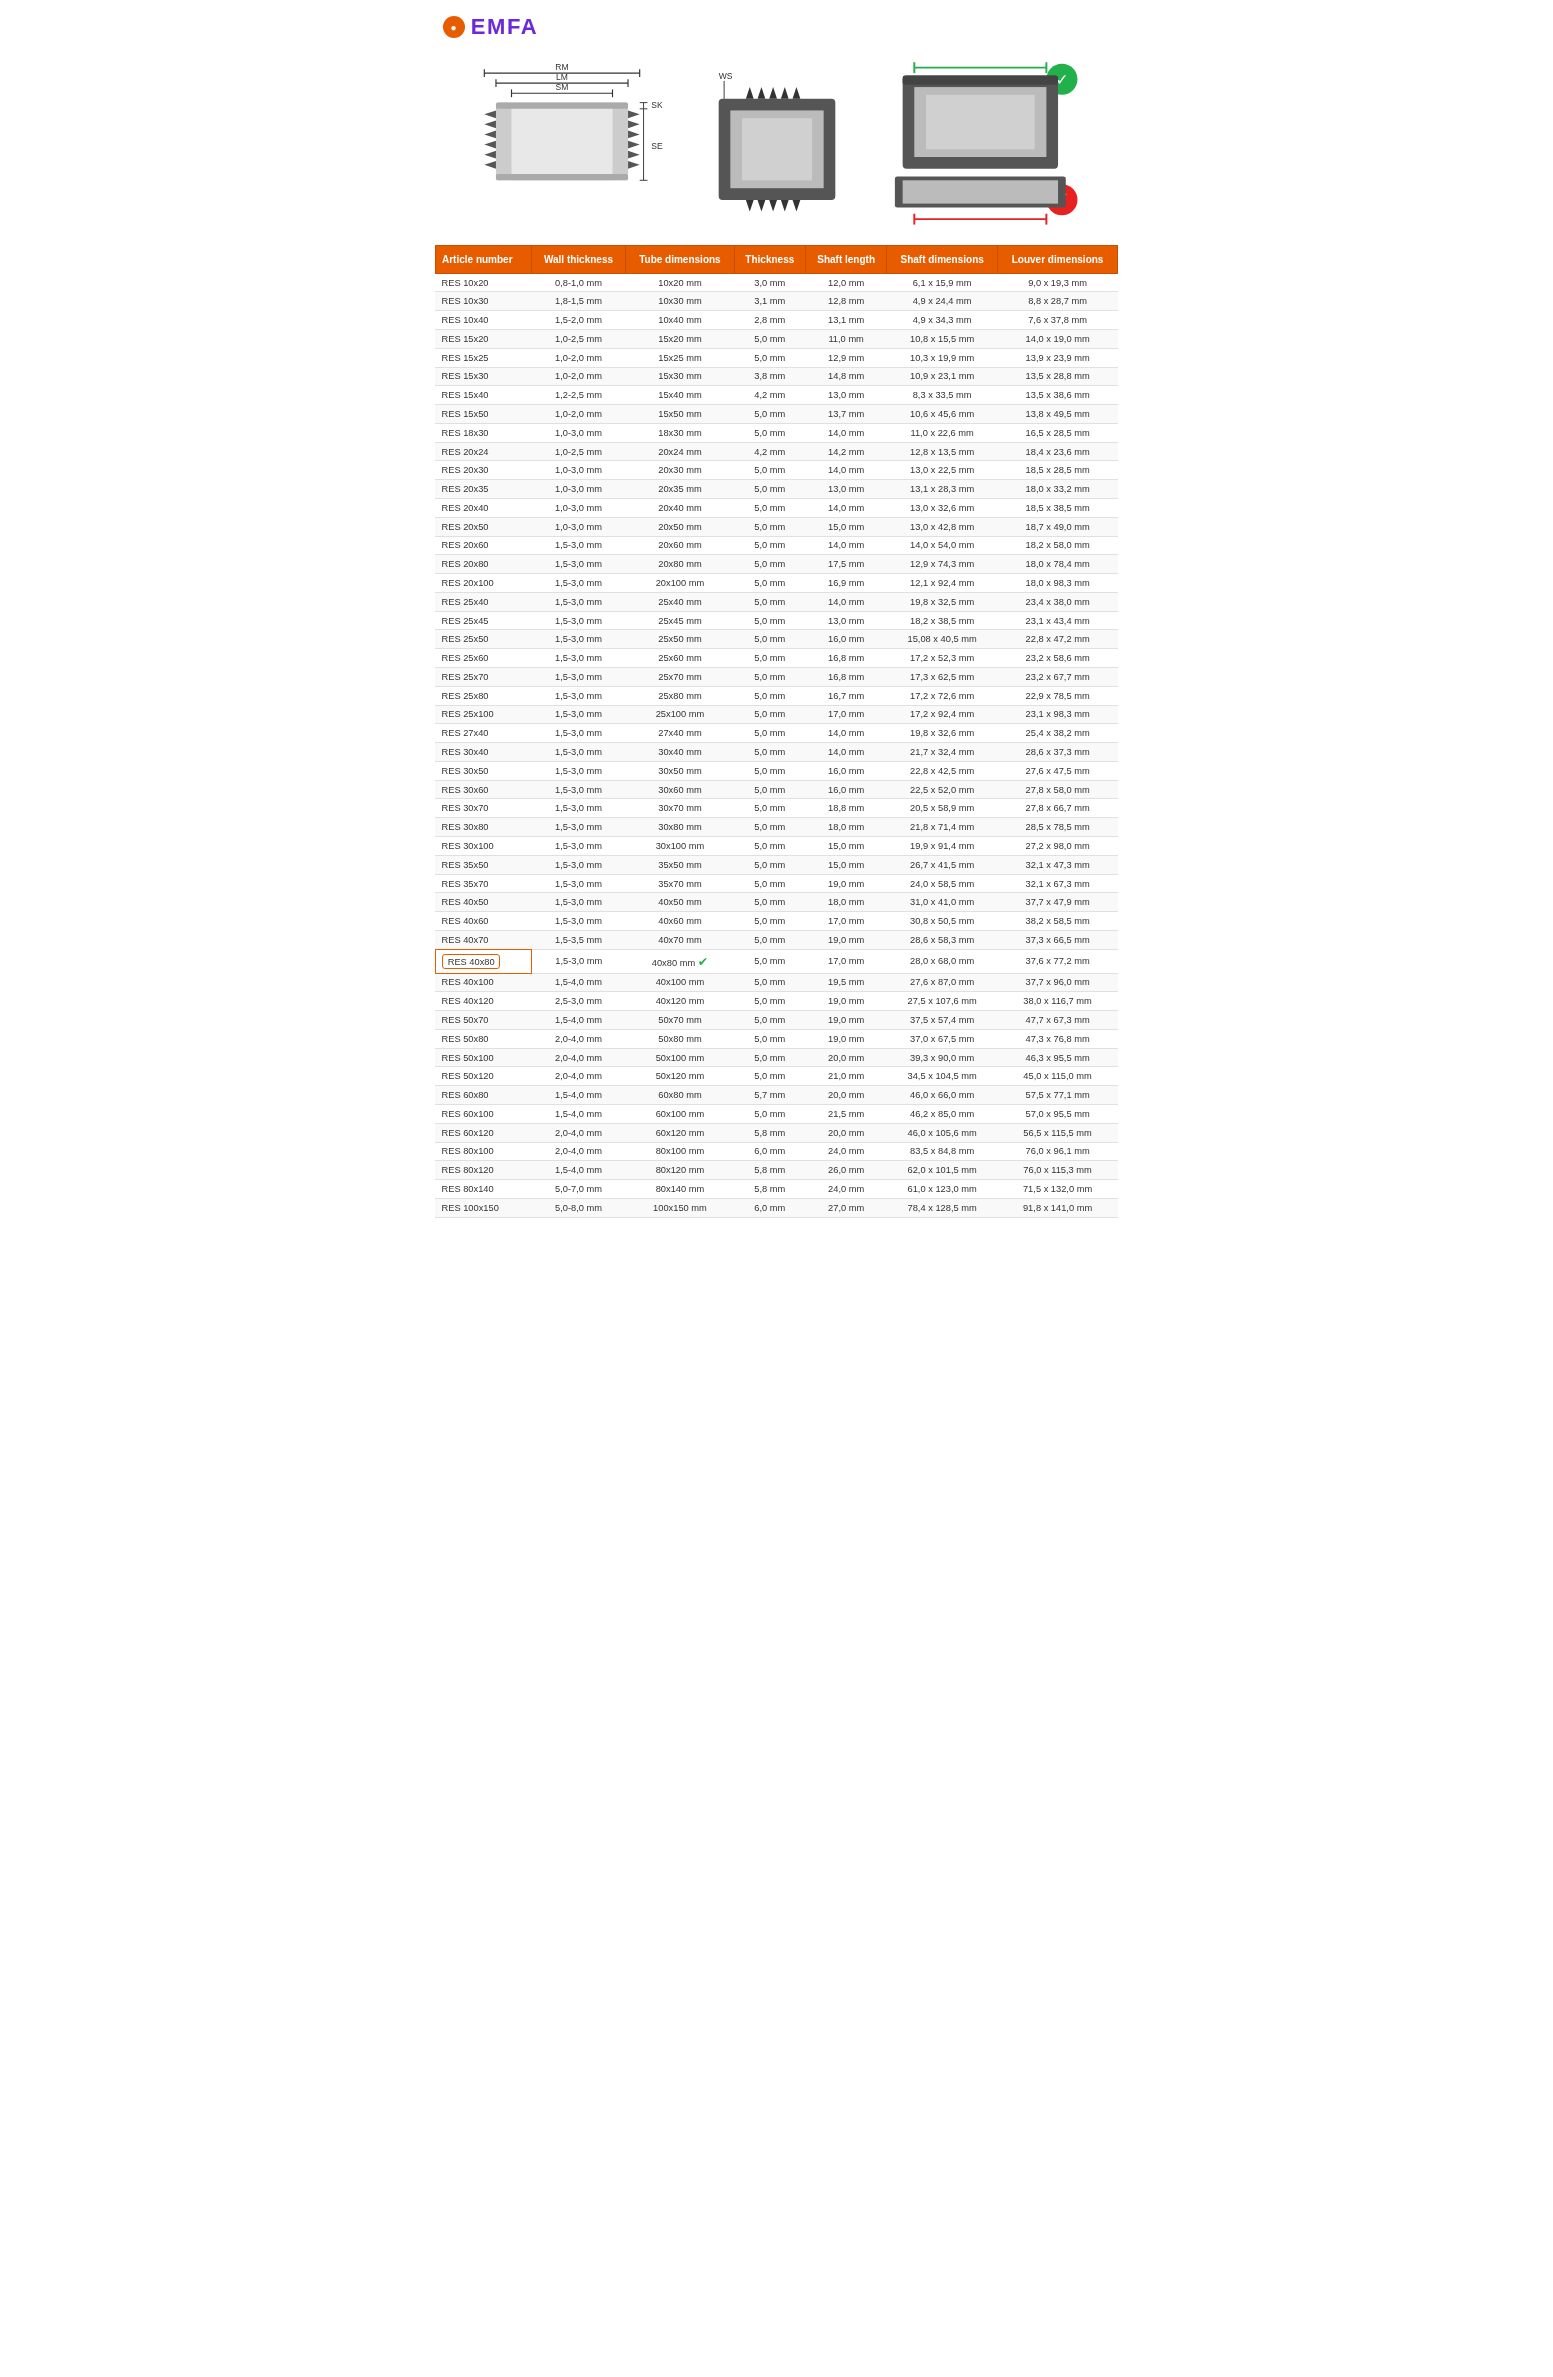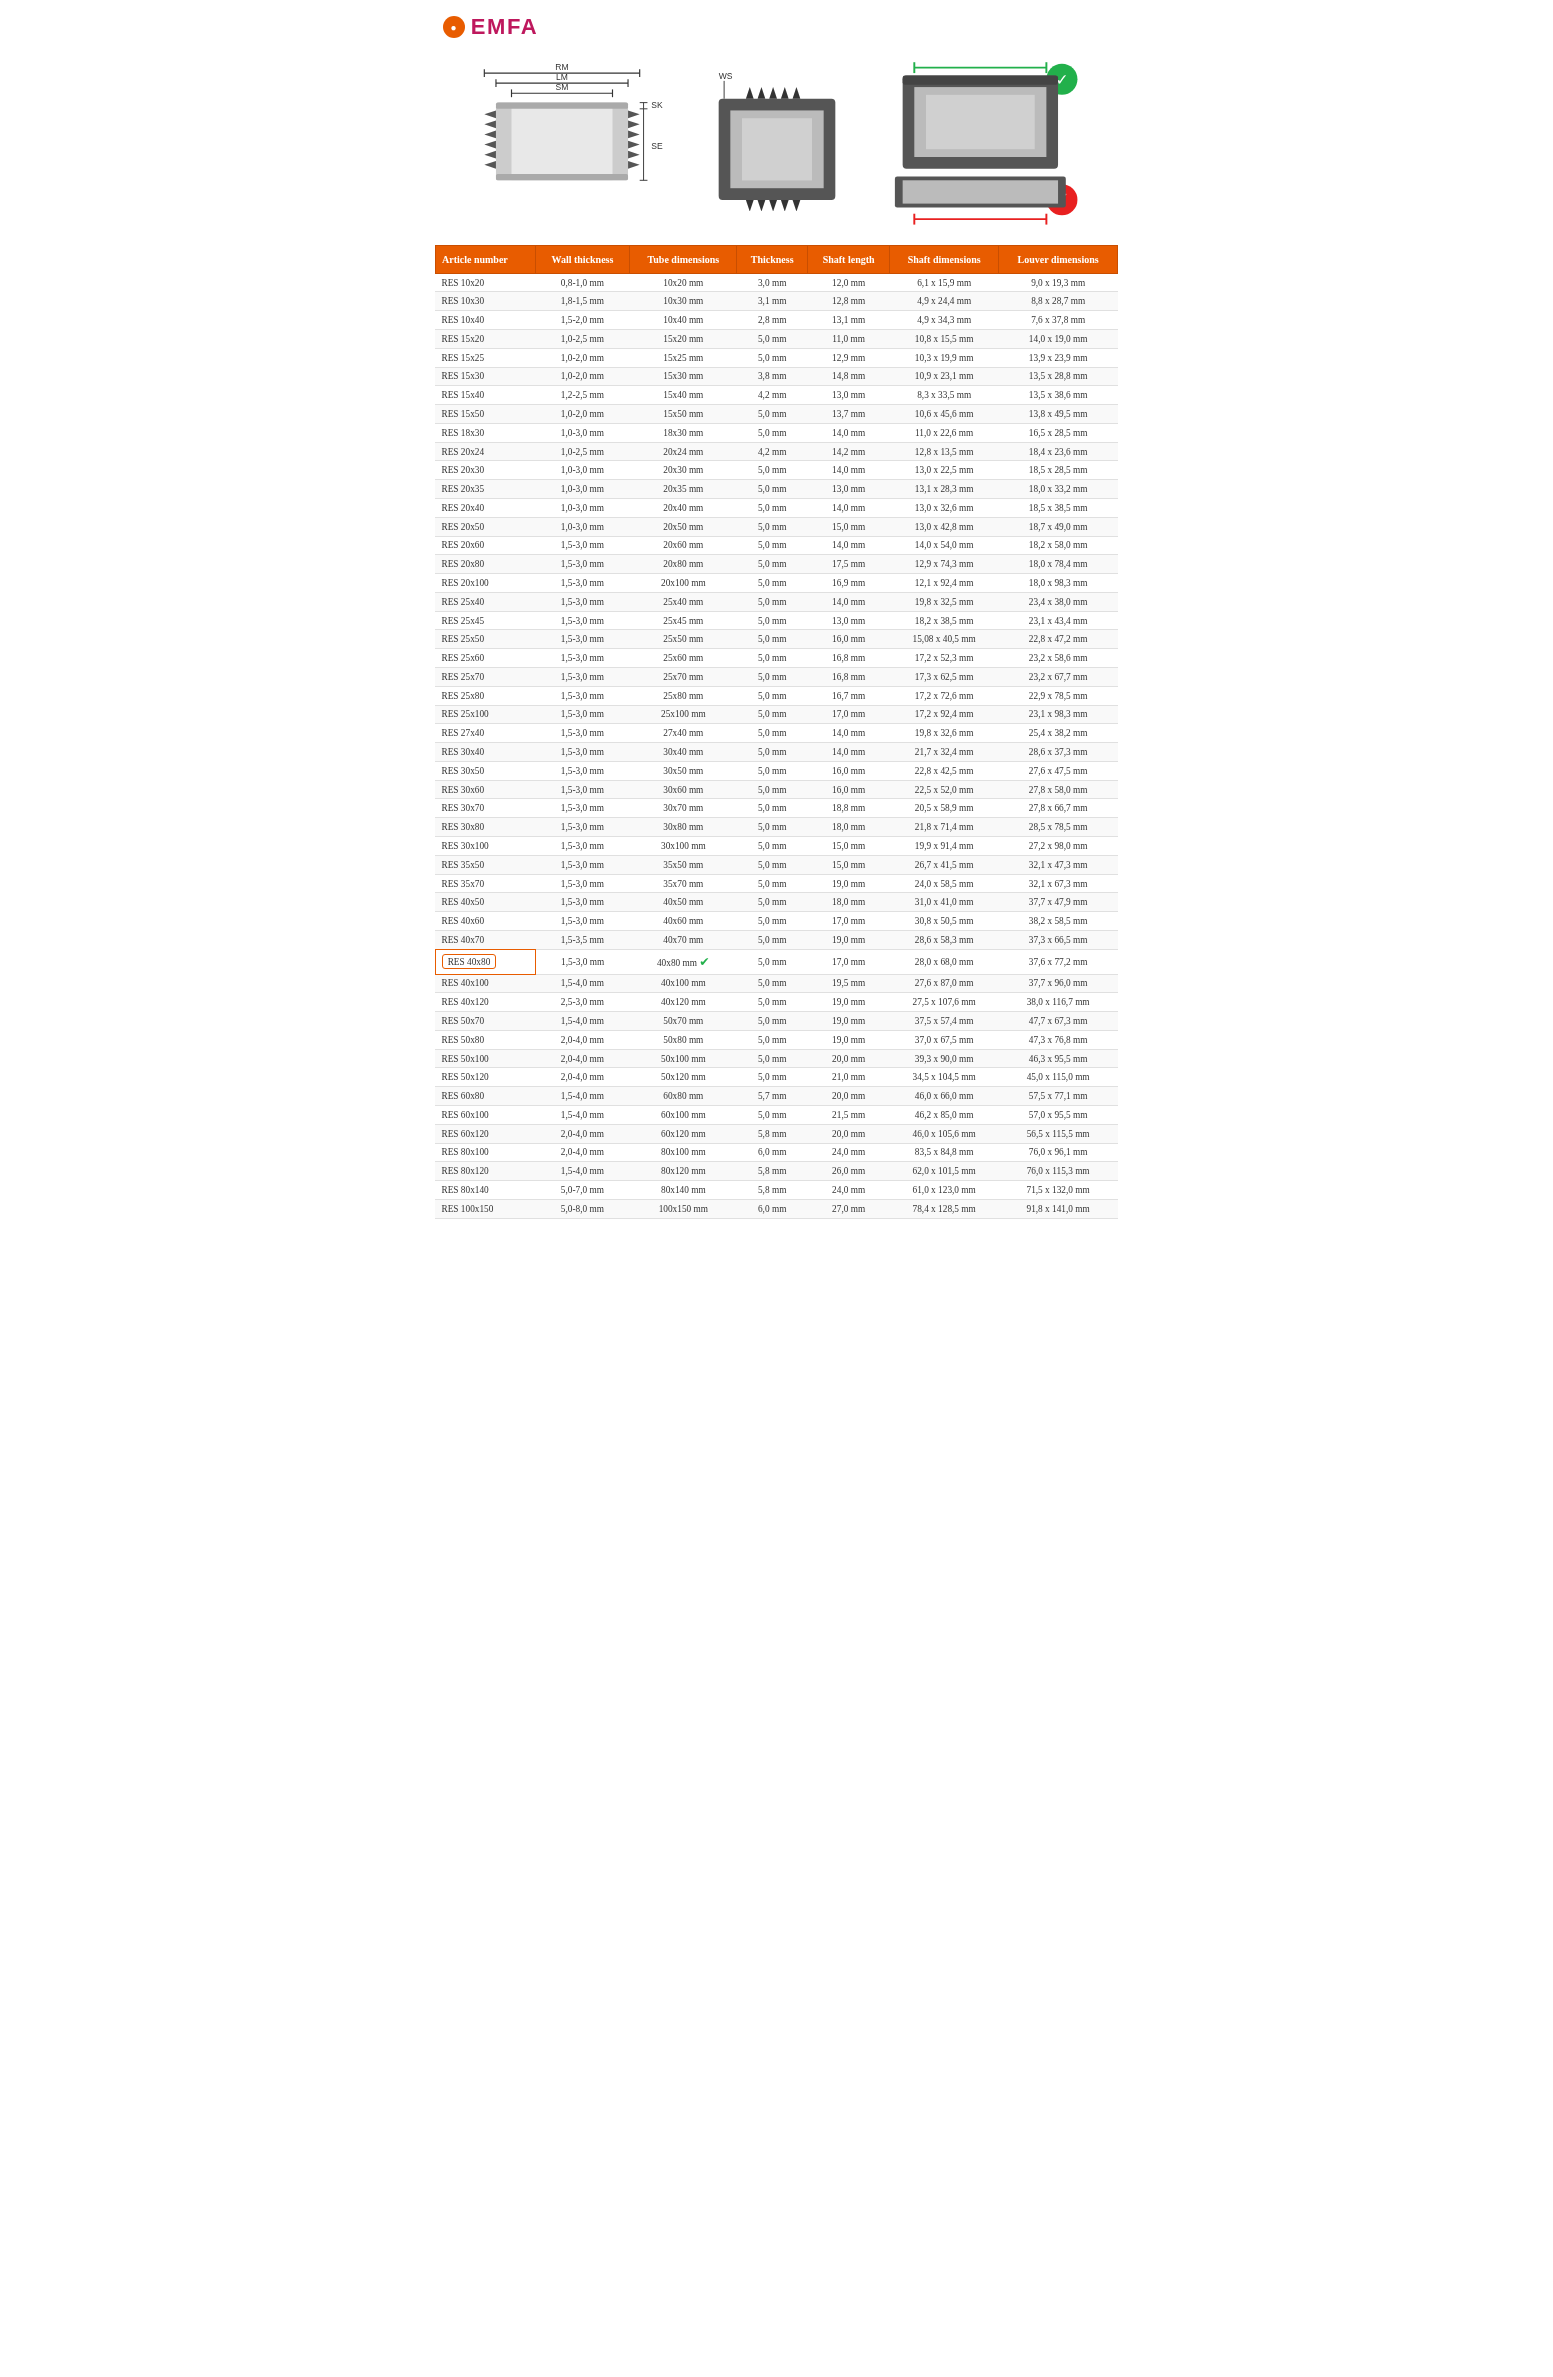--- a/index.html
+++ b/index.html
@@ -21,21 +21,21 @@
     .logo-circle {
       width: 22px; height: 22px;
       background: #e85c00;
       border-radius: 50%;
       display: flex; align-items: center; justify-content: center;
       color: white; font-weight: bold; font-size: 10px;
     }
     .logo-text {
       font-size: 22px;
       font-weight: 900;
-      color: #be185d;
+      color: #6d28d9;
       letter-spacing: 1.6px;
     }
 
     
     .diagrams {
       display: flex;
       justify-content: space-around;
       align-items: flex-start;
       padding: 7.8px 23px 15.5px 23px;
       gap: 23px;
@@ -63,21 +63,20 @@
     .diagram-right {
       position: relative;
       width: 202px;
       flex-shrink: 0;
     }
     .diagram-right svg { width: 100%; }
 
     
     .table-container {
       padding: 0 7.8px 15.5px 7.8px;
-      font-family: Liberation Serif, serif;
     }
     table {
       width: 100%;
       border-collapse: collapse;
       font-size: 9.3px;
     }
     thead tr {
       background: #e85c00;
       color: #fff;
     }

